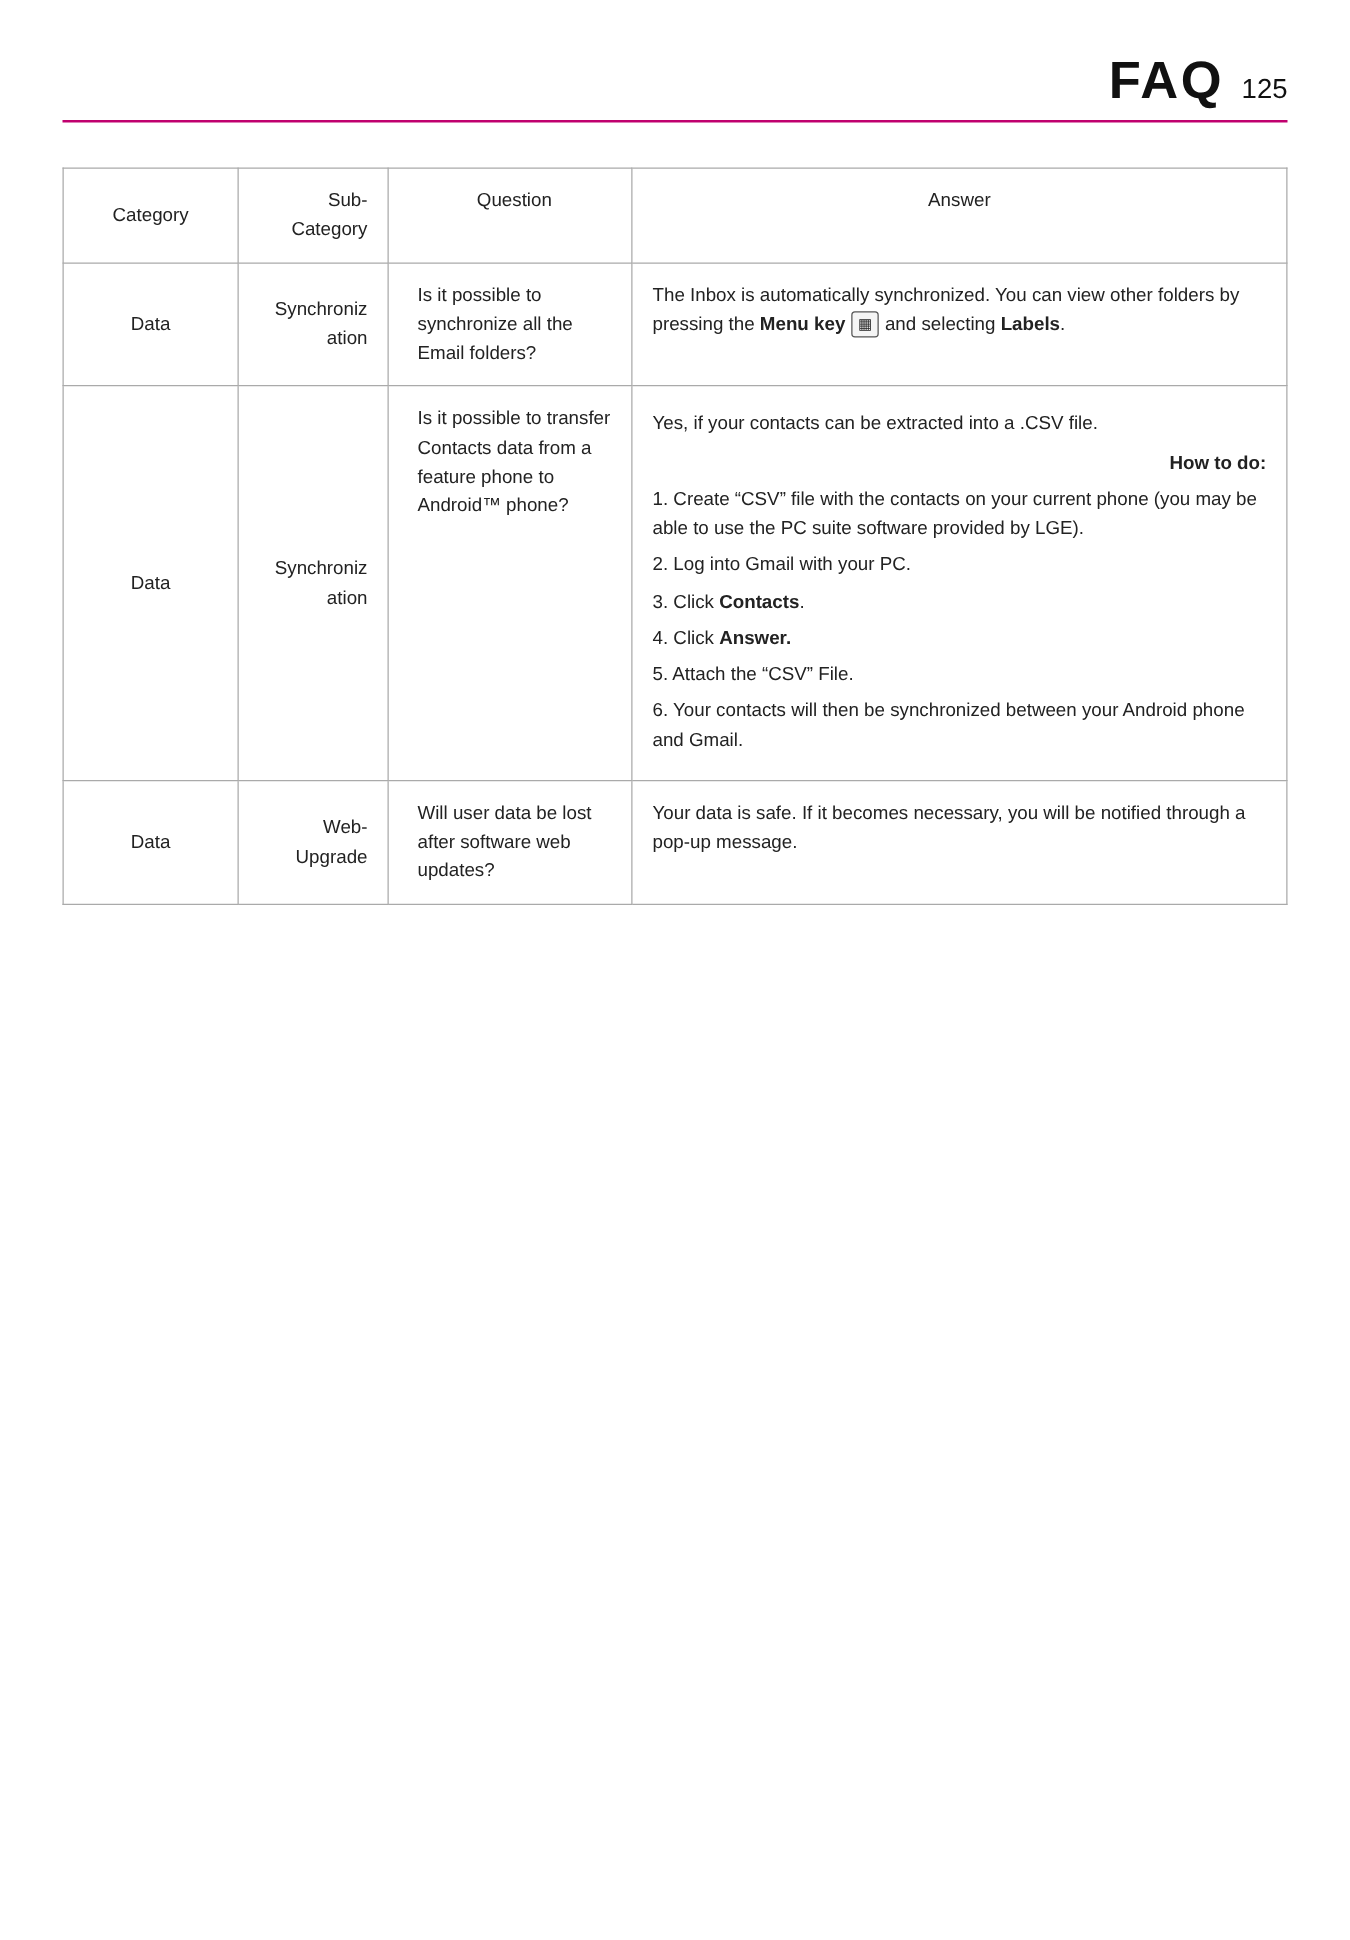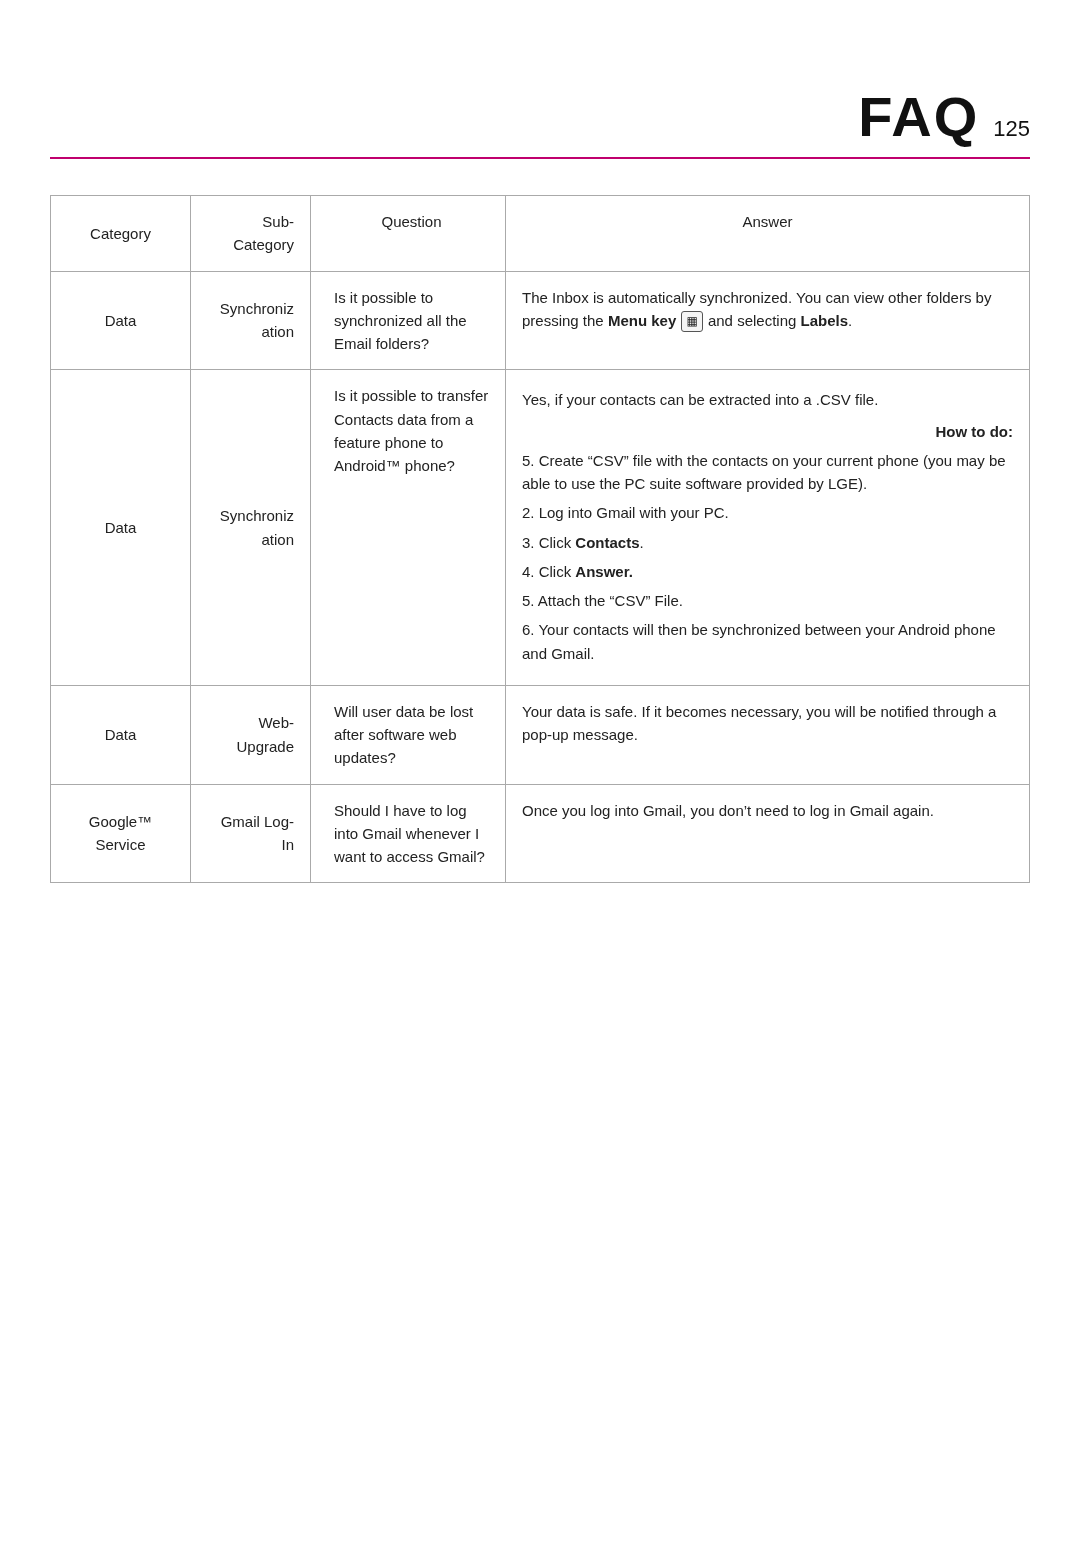--- a/index.html
+++ b/index.html
@@ -29,25 +29,24 @@
     .header {
       display: flex;
       justify-content: flex-end;
       align-items: baseline;
       border-bottom: 2px solid #c0006e;
       padding-bottom: 8px;
       margin-bottom: 36px;
     }
 
     .header-title {
-      font-size: 56px;
+      font-size: 42px;
       font-weight: bold;
       color: #111;
       letter-spacing: 2px;
-      margin-top: 44px;
     }
 
     .header-page {
       font-size: 22px;
       color: #111;
       margin-left: 14px;
       font-weight: normal;
     }
 
     table {
@@ -140,52 +139,46 @@
         <th class="col-subcategory">Sub-<br>Category</th>
         <th class="col-question">Question</th>
         <th class="col-answer">Answer</th>
       </tr>
     </thead>
     <tbody>
 
       <tr>
         <td class="col-category">Data</td>
         <td class="col-subcategory">Synchroniz<br>ation</td>
-        <td class="col-question">Is it possible to synchronized all the Email folders?</td>
+        <td class="col-question">Is it possible to synchronize all the Email folders?</td>
         <td class="col-answer">
           The Inbox is automatically synchronized. You can view other folders by pressing the <span class="bold">Menu key</span> <span class="menu-key-icon">▦</span> and selecting <span class="bold">Labels</span>.
         </td>
       </tr>
 
       <tr>
         <td class="col-category">Data</td>
         <td class="col-subcategory">Synchroniz<br>ation</td>
         <td class="col-question">Is it possible to transfer Contacts data from a feature phone to Android™ phone?</td>
         <td class="col-answer">
           <div class="answer-list">
             <p>Yes, if your contacts can be extracted into a .CSV file.</p>
             <p class="how-to">How to do:</p>
-            <p>5. Create “CSV” file with the contacts on your current phone (you may be able to use the PC suite software provided by LGE).</p>
+            <p>1. Create “CSV” file with the contacts on your current phone (you may be able to use the PC suite software provided by LGE).</p>
             <p>2. Log into Gmail with your PC.</p>
             <p>3. Click <span class="bold">Contacts</span>.</p>
             <p>4. Click <span class="bold">Answer.</span></p>
             <p>5. Attach the “CSV” File.</p>
             <p>6. Your contacts will then be synchronized between your Android phone and Gmail.</p>
           </div>
         </td>
       </tr>
 
       <tr>
         <td class="col-category">Data</td>
         <td class="col-subcategory">Web-<br>Upgrade</td>
         <td class="col-question">Will user data be lost after software web updates?</td>
         <td class="col-answer">Your data is safe. If it becomes necessary, you will be notified through a pop-up message.</td>
       </tr>
 
-      <tr>
-        <td class="col-category">Google™ Service</td>
-        <td class="col-subcategory">Gmail Log-<br>In</td>
-        <td class="col-question">Should I have to log into Gmail whenever I want to access Gmail?</td>
-        <td class="col-answer">Once you log into Gmail, you don’t need to log in Gmail again.</td>
-      </tr>
     </tbody>
   </table>
 </div>
 
 </body></html>

